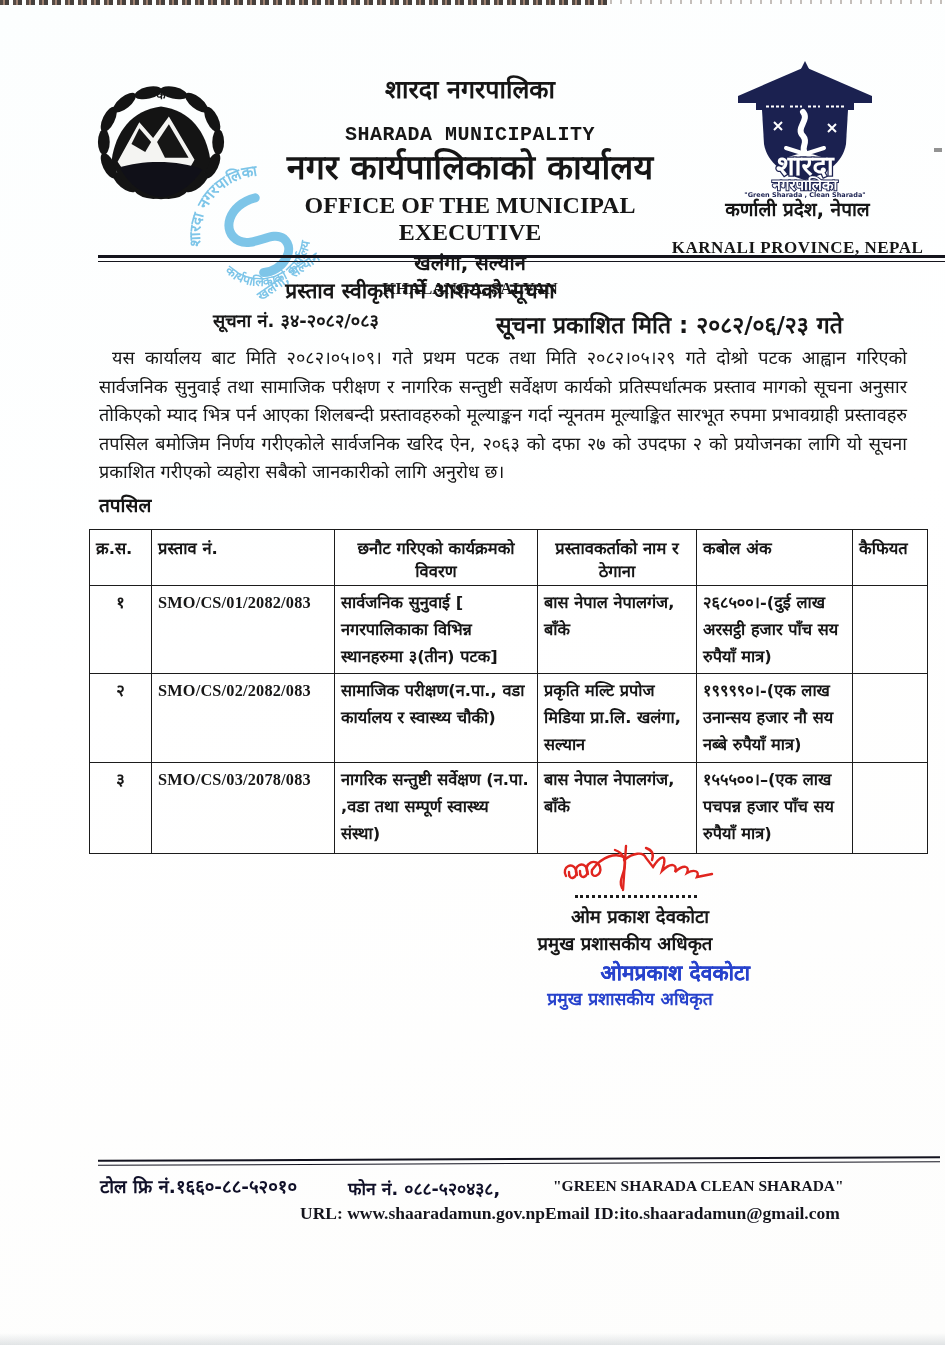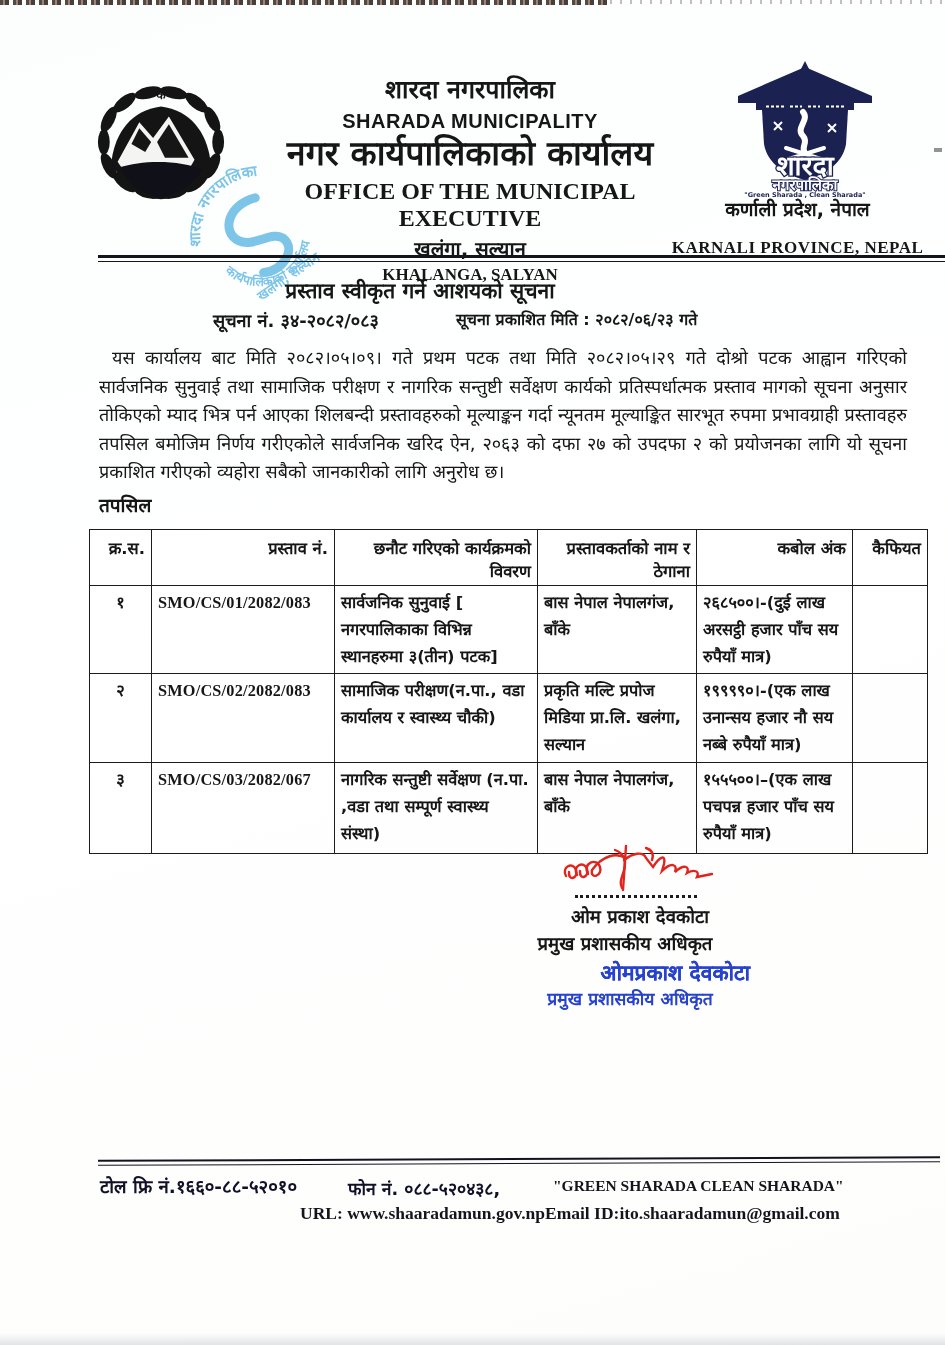--- a/index.html
+++ b/index.html
@@ -15,45 +15,45 @@
     background:repeating-linear-gradient(90deg,#2a1d16 0 3px,#8a6550 3px 5px,#17100c 5px 9px,rgba(0,0,0,0) 9px 13px);}
   .artifact-top2{top:0;left:610px;width:335px;height:4px;opacity:.35;
     background:repeating-linear-gradient(90deg,#5a463a 0 2px,rgba(0,0,0,0) 2px 10px);}
   .artifact-bottom{bottom:0;left:0;width:945px;height:12px;
     background:linear-gradient(to bottom,rgba(0,0,0,0),rgba(125,138,148,.22));}
   .artifact-right{top:148px;left:934px;width:8px;height:4px;background:#3a3a3a;opacity:.55;}
 
   
   .hdr-center{top:76px;left:240px;width:460px;text-align:center;line-height:1.12;}
   .t-np-1{font-size:25px;font-weight:700;}
-  .t-en-1{font-size:20px;font-weight:700;font-family:Liberation Sans, sans-serif;letter-spacing:.5px;margin-top:6px;}
+  .t-en-1{font-size:20px;font-weight:700;font-family:Liberation Mono, monospace;letter-spacing:.5px;margin-top:20px;}
   .t-np-2{font-size:34px;font-weight:800;margin-top:2px;}
   .t-en-2{font-size:24px;font-weight:700;font-family:"Liberation Serif","DejaVu Serif",serif;margin-top:6px;}
   .t-np-3{font-size:20px;font-weight:700;margin-top:6px;}
   .t-en-3{font-size:17px;font-weight:700;font-family:"Liberation Serif","DejaVu Serif",serif;margin-top:4px;}
   .hdr-right-text{top:196px;left:655px;width:285px;text-align:center;}
   .t-prov-np{font-size:19px;font-weight:700;}
   .t-prov-en{font-size:17px;font-weight:700;font-family:"Liberation Serif","DejaVu Serif",serif;margin-top:16px;letter-spacing:.5px;}
 
   .rule-top{top:255px;left:98px;width:847px;border-top:3px solid #14141c;}
   .rule-top2{top:261px;left:98px;width:847px;border-top:1.6px solid #14141c;}
 
   .notice-title{top:276px;left:0;width:840px;text-align:center;font-size:21px;font-weight:800;}
   .meta-num{top:308px;left:213px;font-size:18px;font-weight:700;}
-  .meta-date{top:308px;left:456px;font-size:16px;font-weight:700;}
+  .meta-date{top:308px;left:496px;font-size:23px;font-weight:700;}
 
   .body-par{top:344px;left:99px;width:808px;font-size:18px;line-height:28.6px;
     text-align:justify;text-indent:13px;font-weight:500;}
   .tapasil{top:492px;left:99px;font-size:19px;font-weight:800;}
 
   
   table.main{position:absolute;top:529px;left:89px;width:838px;border-collapse:collapse;table-layout:fixed;}
   table.main th,table.main td{border:1.6px solid #1c1c1c;padding:3px 6px;vertical-align:top;}
-  table.main th{font-size:16.5px;font-weight:700;text-align:right;padding-top:6px;height:46px;}
-  table.main th.center{}
+  table.main th{font-size:16.5px;font-weight:700;text-align:left;padding-top:6px;height:46px;}
+  table.main th.center{text-align:center;}
   table.main td{font-size:16.3px;font-weight:600;line-height:27px;}
   td.sn{text-align:center;vertical-align:middle;font-size:17px;}
   td.pno{vertical-align:middle;font-family:"Liberation Serif","DejaVu Serif",serif;font-size:17.5px;font-weight:600;letter-spacing:.2px;}
   tr.r1 td{height:80px;} tr.r2 td{height:82px;} tr.r3 td{height:84px;}
 
   
   .sig-svg{top:842px;left:560px;}
   .sig-dots{top:891px;left:575px;width:122px;border-bottom:3.5px dotted #1b1b1b;height:4px;}
   .sig-name{top:903px;left:525px;width:230px;text-align:center;font-size:18.5px;font-weight:700;}
   .sig-title{top:930px;left:510px;width:230px;text-align:center;font-size:18.5px;font-weight:700;}
@@ -206,21 +206,21 @@
       <tr class="r2">
         <td class="sn">२</td>
         <td class="pno">SMO/CS/02/2082/083</td>
         <td>सामाजिक परीक्षण(न.पा., वडा कार्यालय र स्वास्थ्य चौकी)</td>
         <td>प्रकृति मल्टि प्रपोज मिडिया प्रा.लि. खलंगा, सल्यान</td>
         <td>१९९९९०।-(एक लाख उनान्सय हजार नौ सय नब्बे रुपैयाँ मात्र)</td>
         <td></td>
       </tr>
       <tr class="r3">
         <td class="sn">३</td>
-        <td class="pno">SMO/CS/03/2082/067</td>
+        <td class="pno">SMO/CS/03/2078/083</td>
         <td>नागरिक सन्तुष्टी सर्वेक्षण (न.पा. ,वडा तथा सम्पूर्ण स्वास्थ्य संस्था)</td>
         <td>बास नेपाल नेपालगंज, बाँके</td>
         <td>१५५५००।–(एक लाख पचपन्न हजार पाँच सय रुपैयाँ मात्र)</td>
         <td></td>
       </tr>
     </tbody>
   </table>
 
   <div class="abs sig-svg">
     <svg width="160" height="52" viewBox="0 0 160 52">

